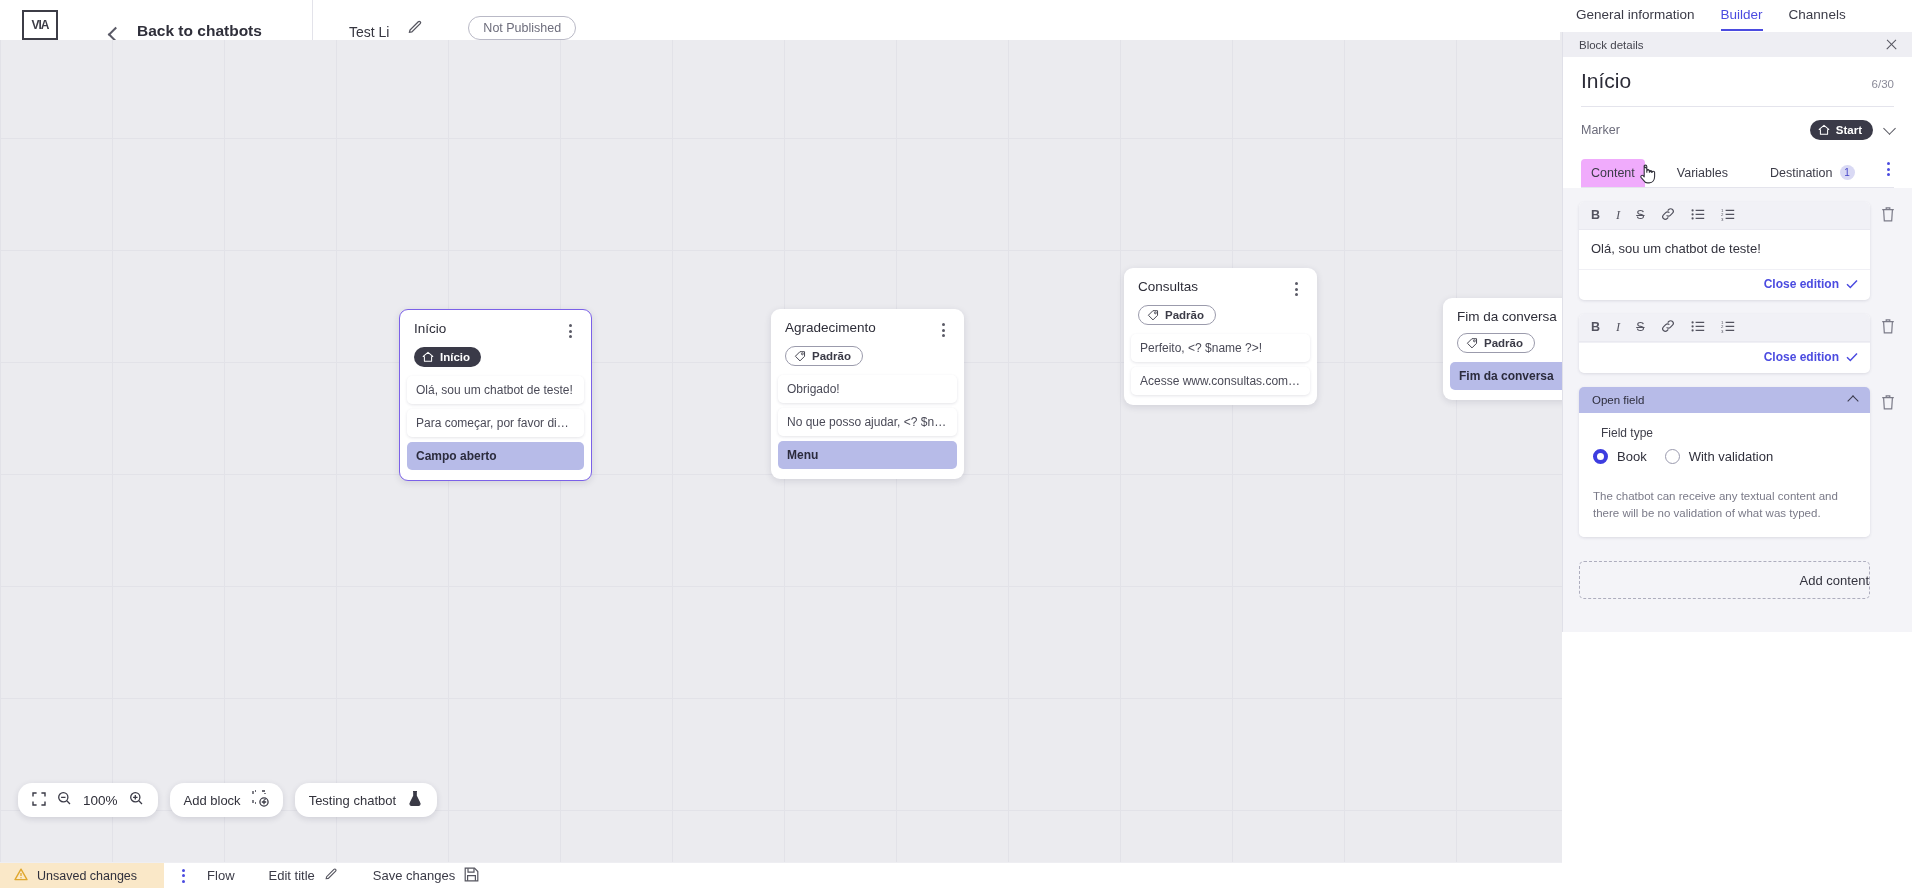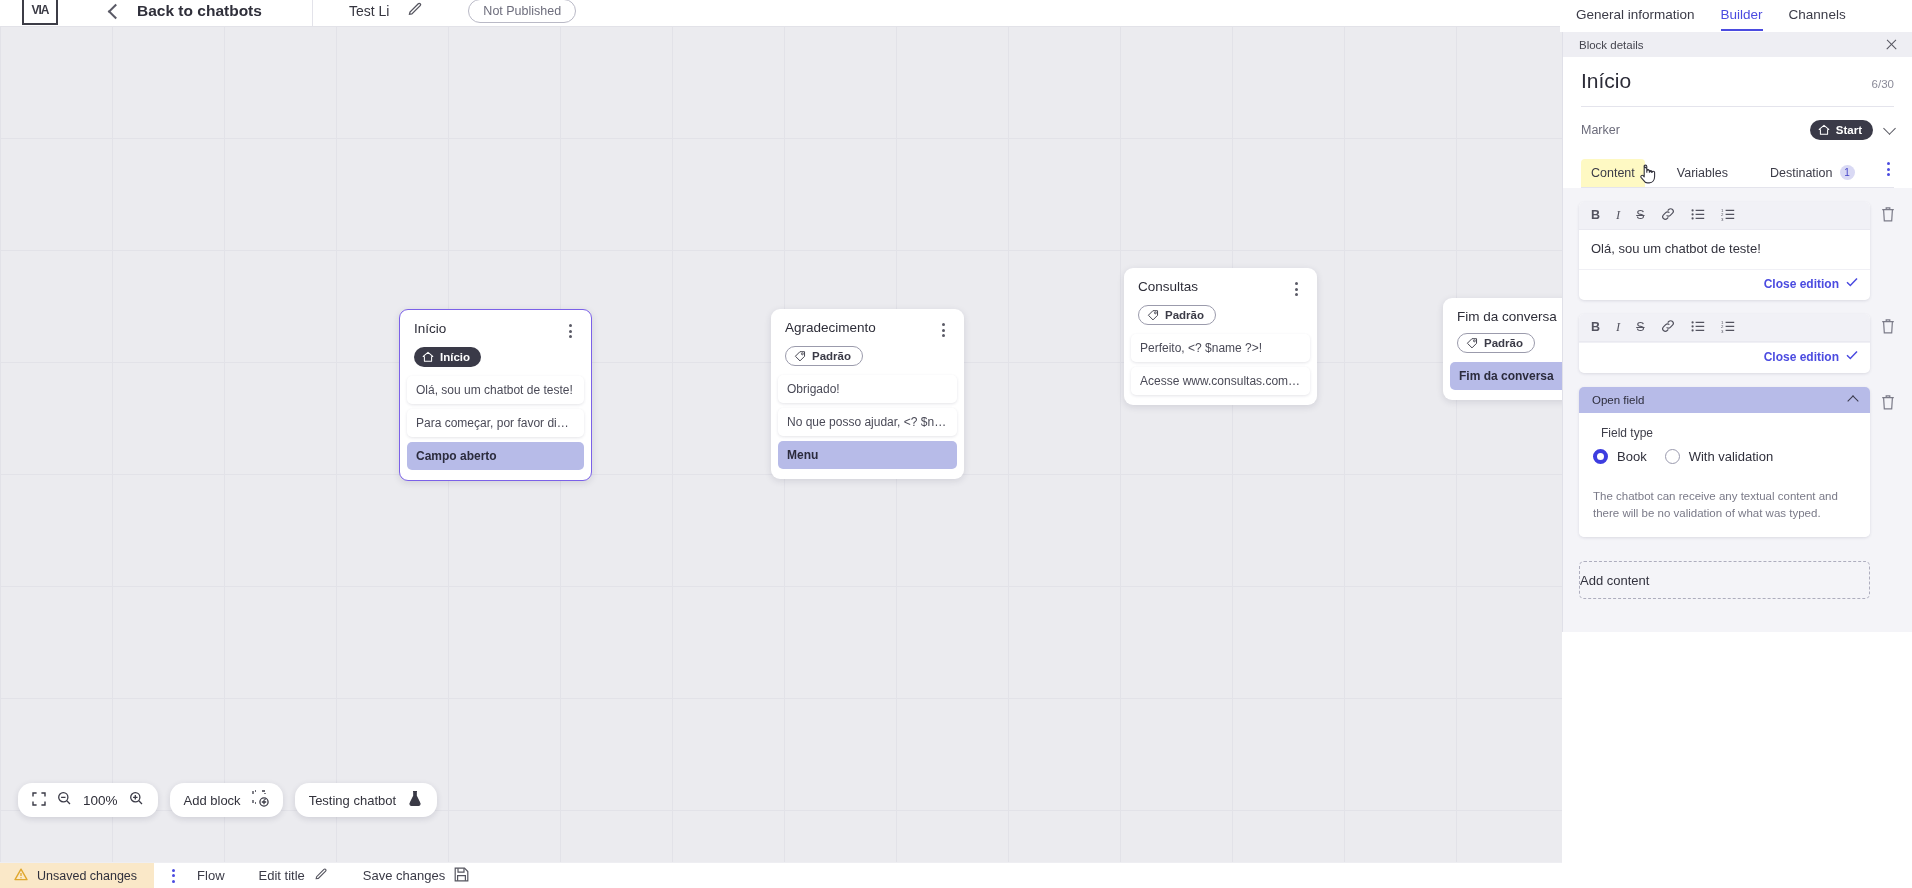--- a/index.html
+++ b/index.html
@@ -6,22 +6,22 @@
   html, body {
     width: 1912px; height: 888px;
     font-family: "Liberation Sans", sans-serif;
     background: #ffffff;
     overflow: hidden;
   }
   #app { position: relative; width: 1912px; height: 888px; }
 
   
   .topbar {
-    position: absolute; top: 0; left: 0; width: 1560px; height: 26px;
-    background: #ffffff; display: flex; align-items: center;
+    position: absolute; top: 0; left: 0; width: 1560px; height: 40px;
+    background: #ffffff; display: flex; align-items: flex-end;
     padding-left: 22px; gap: 0px; z-index: 30;
     overflow: hidden;
   }
   .logo-box {
     width: 36px; height: 30px; border: 2px solid #3c3c46;
     display: flex; align-items: center; justify-content: center;
     margin-top: -6px; flex: none;
   }
   .logo-glyph { font-size: 12px; font-weight: bold; color: #3c3c46; letter-spacing: -1px; }
   .chev-left {
@@ -113,21 +113,21 @@
   .zoom-val { font-size: 13.5px; color: #2e2e38; }
 
   
   .statusbar {
     position: absolute; left: 0; bottom: 0; width: 1562px; height: 26px;
     background: #ffffff; display: flex; align-items: center; z-index: 25;
     border-top: 1px solid #eeeef2;
   }
   .unsaved {
     background: #fae8c8; height: 26px; display: flex; align-items: center; gap: 9px;
-    padding: 0 17px 0 14px; font-size: 12.5px; color: #30303c; white-space: nowrap;
+    padding: 0 27px 0 14px; font-size: 12.5px; color: #30303c; white-space: nowrap;
   }
   .sb-kebab { margin: 0 22px 0 18px; display: flex; flex-direction: column; gap: 2.5px; }
   .sb-kebab i { width: 3px; height: 3px; border-radius: 50%; background: #4b4be0; display: block; }
   .sb-item {
     display: flex; align-items: center; gap: 9px; font-size: 13px; color: #3b3b47;
     margin-right: 34px; white-space: nowrap;
   }
 
   
   .panel {
@@ -158,21 +158,21 @@
   .chev-dn {
     width: 9px; height: 9px; border-right: 1.6px solid #55555f; border-bottom: 1.6px solid #55555f;
     transform: rotate(45deg); margin-left: 12px; margin-top: -4px;
   }
 
   .tabs-row {
     display: flex; align-items: center; gap: 22px; margin-top: 18px;
     border-bottom: 1px solid #e4e4ec; position: relative;
   }
   .ptab { font-size: 12.5px; color: #3b3b47; padding: 7px 10px; white-space: nowrap; display: flex; align-items: center; gap: 7px; }
-  .ptab.active { background: #fef9c3; border-radius: 4px 4px 0 0; }
+  .ptab.active { background: #f0abfc; border-radius: 4px 4px 0 0; }
   .tab-badge {
     background: #d9d9f4; color: #4545c8; border-radius: 50%;
     width: 15px; height: 15px; font-size: 10px; display: flex;
     align-items: center; justify-content: center;
   }
   .ptab-kebab { margin-left: auto; display: flex; flex-direction: column; gap: 2.5px; padding: 0 6px 7px 0; }
   .ptab-kebab i { width: 3px; height: 3px; border-radius: 50%; background: #4b4be0; display: block; }
   .cursor-ic { position: absolute; left: 58px; top: 6px; pointer-events: none; }
 
   .panel-scroll { flex: 1; padding: 14px 16px 0 16px; overflow: hidden; }
@@ -182,21 +182,21 @@
     flex: 1; background: #fff; border-radius: 5px;
     box-shadow: 0 1px 3px rgba(40,40,70,0.12); overflow: hidden;
   }
   .etoolbar {
     background: #f1f1f6; display: flex; align-items: center; gap: 16px;
     padding: 5px 12px; border-bottom: 1px solid #e9e9f0;
   }
   .etb { font-size: 12.5px; color: #53535f; line-height: 1; }
   .etext { padding: 10px 12px 11px 12px; font-size: 13px; color: #33333e; line-height: 1.45; }
   .eclose {
-    display: flex; align-items: flex-start; justify-content: flex-end; gap: 7px;
+    display: flex; align-items: center; justify-content: flex-end; gap: 7px;
     padding: 7px 12px 9px 12px; font-size: 12px; color: #4b4be0; font-weight: bold;
     border-top: 1px solid #f0f0f5;
   }
   .trash { padding-top: 4px; flex: none; }
 
   .openfield { flex: 1; border-radius: 5px; overflow: hidden; box-shadow: 0 1px 3px rgba(40,40,70,0.12); }
   .of-head {
     background: #b7bbe8; display: flex; align-items: center; padding: 7px 13px;
     font-size: 11.5px; color: #2d2d3c;
   }
@@ -209,21 +209,21 @@
   .of-lab { font-size: 12px; color: #3e3e4a; margin-left: 8px; }
   .radios { display: flex; align-items: center; gap: 18px; margin-top: 9px; }
   .radio-wrap { display: flex; align-items: center; gap: 9px; }
   .radio { width: 15px; height: 15px; border-radius: 50%; border: 1.6px solid #9a9aae; background: #fff; flex: none; }
   .radio.on { border: 4px solid #3d3de0; background: #fff; box-shadow: inset 0 0 0 2px #fff; }
   .radio-lab { font-size: 13px; color: #2f2f3b; white-space: nowrap; }
   .of-desc { font-size: 11.5px; color: #7a7a88; line-height: 1.5; margin-top: 24px; }
 
   .add-content {
     margin-top: 24px; border: 1.6px dashed #aeaebe; border-radius: 5px;
-    height: 38px; display: flex; align-items: center; justify-content: flex-start;
+    height: 38px; display: flex; align-items: center; justify-content: flex-end;
     font-size: 13px; color: #33333e;
   }
 </style>
 </head>
 <body>
 
 <div id="app">
 
   <div class="topbar">
     <div class="logo-box">

